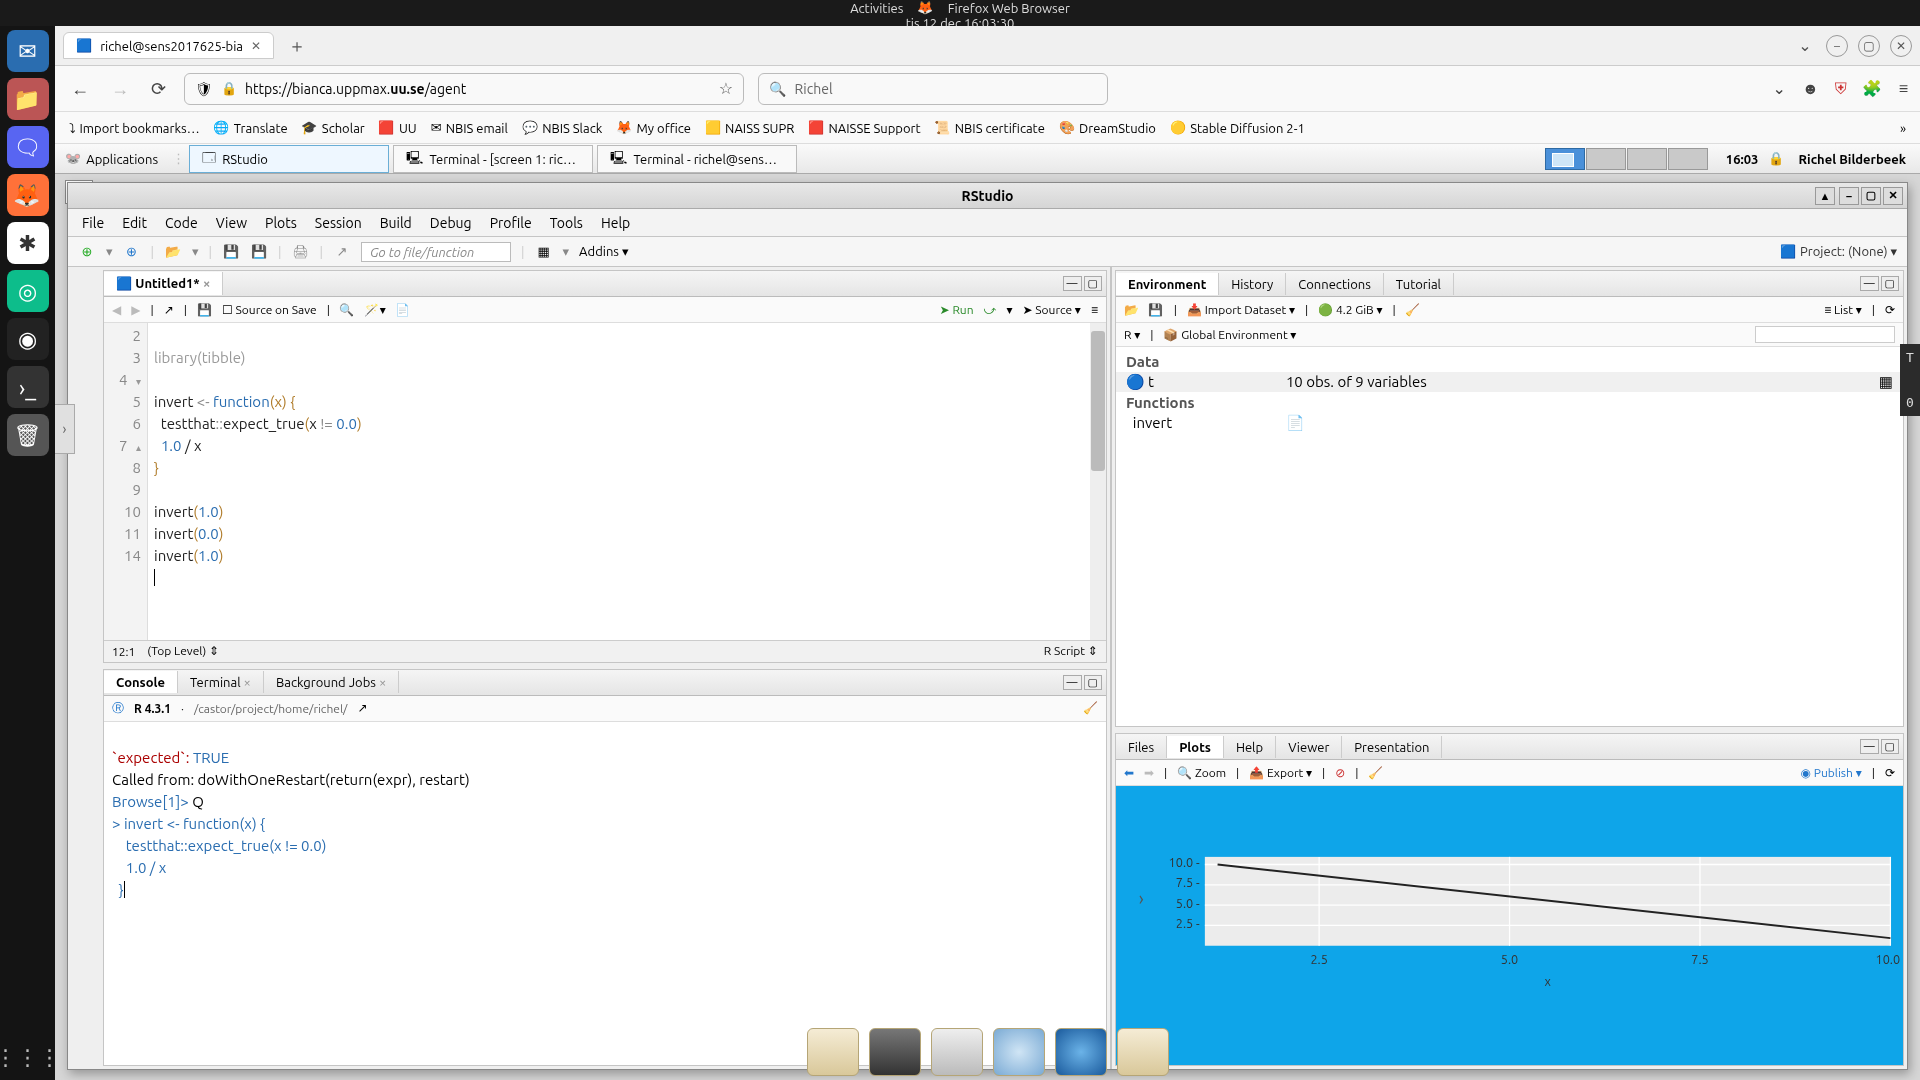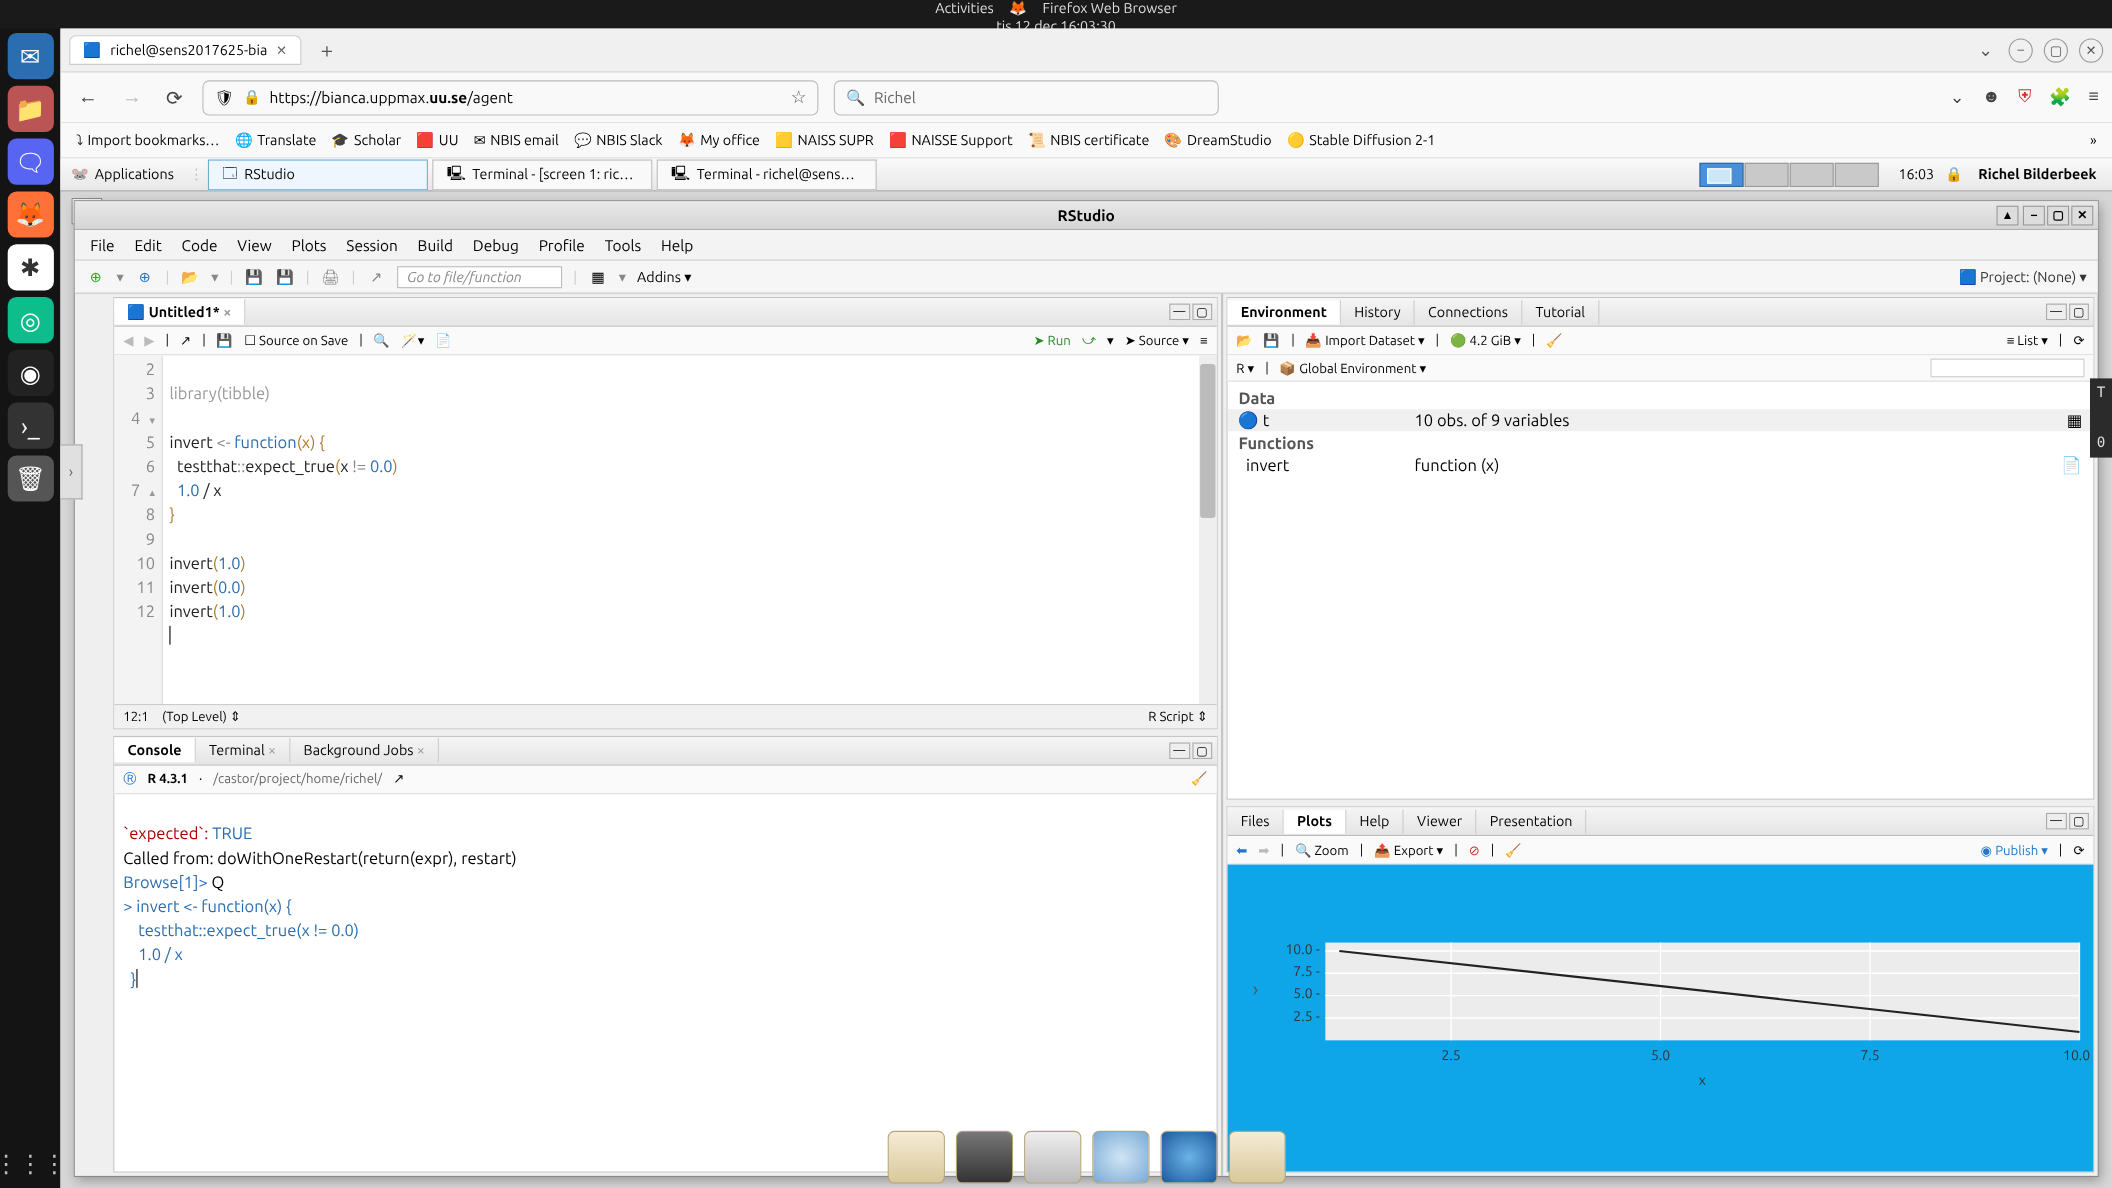--- a/index.html
+++ b/index.html
@@ -39,21 +39,21 @@
 
 .inner-desktop{flex:1;background:#d6d6d6;position:relative;}
 .inner-taskbar{height:30px;background:linear-gradient(#fafafa,#e8e8e8);border-bottom:1px solid #aaa;display:flex;align-items:center;font-size:13px;}
 .inner-taskbar .appbtn{padding:3px 10px;display:flex;align-items:center;gap:5px;}
 .inner-taskbar .taskbtn{border:1px solid #bbb;background:#f9f9f9;padding:2px 12px;margin-right:4px;min-width:200px;display:flex;align-items:center;gap:6px;}
 .inner-taskbar .taskbtn.active{background:#eef7ff;border-color:#6aaed6;}
 .inner-taskbar .wspaces{display:flex;gap:1px;margin:0 8px;}
 .inner-taskbar .wspaces div{width:40px;height:22px;background:#c9c9c9;border:1px solid #999;}
 .inner-taskbar .wspaces div.active{background:#4a90d9;border-color:#2e6aa3;position:relative;}
 .inner-taskbar .wspaces div.active::after{content:"";position:absolute;left:6px;top:4px;width:20px;height:12px;background:#cfe6f7;border:1px solid #fff;}
-.inner-taskbar .clock{padding:0 10px;font-weight:normal;}
+.inner-taskbar .clock{padding:0 10px;font-weight:bold;}
 .inner-taskbar .user{padding:0 14px;font-weight:bold;}
 
 
 .rstudio-win{position:absolute;left:12px;top:38px;right:12px;bottom:10px;background:#efefef;border:1px solid #888;box-shadow:2px 4px 10px rgba(0,0,0,.3);}
 .rstudio-title{height:26px;background:linear-gradient(#e8e8e8,#d5d5d5);display:flex;align-items:center;justify-content:center;font-weight:bold;font-size:14px;position:relative;border-bottom:1px solid #aaa;}
 .rstudio-title .winctl{position:absolute;right:4px;display:flex;gap:2px;}
 .rstudio-title .winctl span{width:20px;height:18px;background:#ddd;border:1px solid #999;display:flex;align-items:center;justify-content:center;font-size:11px;}
 .rstudio-title .extra{position:absolute;right:72px;}
 .rmenu{height:28px;display:flex;align-items:center;gap:18px;padding:0 14px;font-size:14px;border-bottom:1px solid #c5c5c5;background:#f3f3f3;}
 .rtool{height:30px;display:flex;align-items:center;gap:10px;padding:0 10px;border-bottom:1px solid #c5c5c5;background:#f6f6f6;font-size:13px;}
@@ -309,21 +309,21 @@
                   <div>2</div>
                     <div>3</div>
                     <div>4 <span class="fold">▾</span></div>
                     <div>5</div>
                     <div>6</div>
                     <div>7 <span class="fold">▴</span></div>
                     <div>8</div>
                     <div>9</div>
                     <div>10</div>
                     <div>11</div>
-                    <div>12</div>
+                    <div>14</div>
                 </div>
                 <div class="code">
 <span style="color:#999">library(tibble)</span>
 
 <span>invert </span><span class="op">&lt;-</span><span class="kw"> function</span><span class="paren">(x) {</span>
 <span>  testthat</span><span class="op">::</span><span>expect_true</span><span class="paren">(</span>x <span class="op">!=</span> <span class="num">0.0</span><span class="paren">)</span>
 <span>  </span><span class="num">1.0</span><span> / x</span>
 <span class="paren">}</span>
 
 <span>invert</span><span class="paren">(</span><span class="num">1.0</span><span class="paren">)</span>
@@ -409,21 +409,20 @@
             <div class="pane-body env-body">
               <div class="env-head">Data</div>
               <div class="env-row sel">
                 <span class="env-name">🔵 <span>t</span></span>
                 <span class="env-val">10 obs. of 9 variables</span>
                 <span>▦</span>
               </div>
               <div class="env-head">Functions</div>
               <div class="env-row">
                 <span class="env-name">&nbsp;&nbsp;<span>invert</span></span>
-                <span class="env-val">function (x)</span>
                 <span>📄</span>
               </div>
             </div>
           </div>
 
           <div class="pane" style="flex:1">
             <div class="pane-tabs">
               <span class="tabb">Files</span>
               <span class="tabb active">Plots</span>
               <span class="tabb">Help</span>

